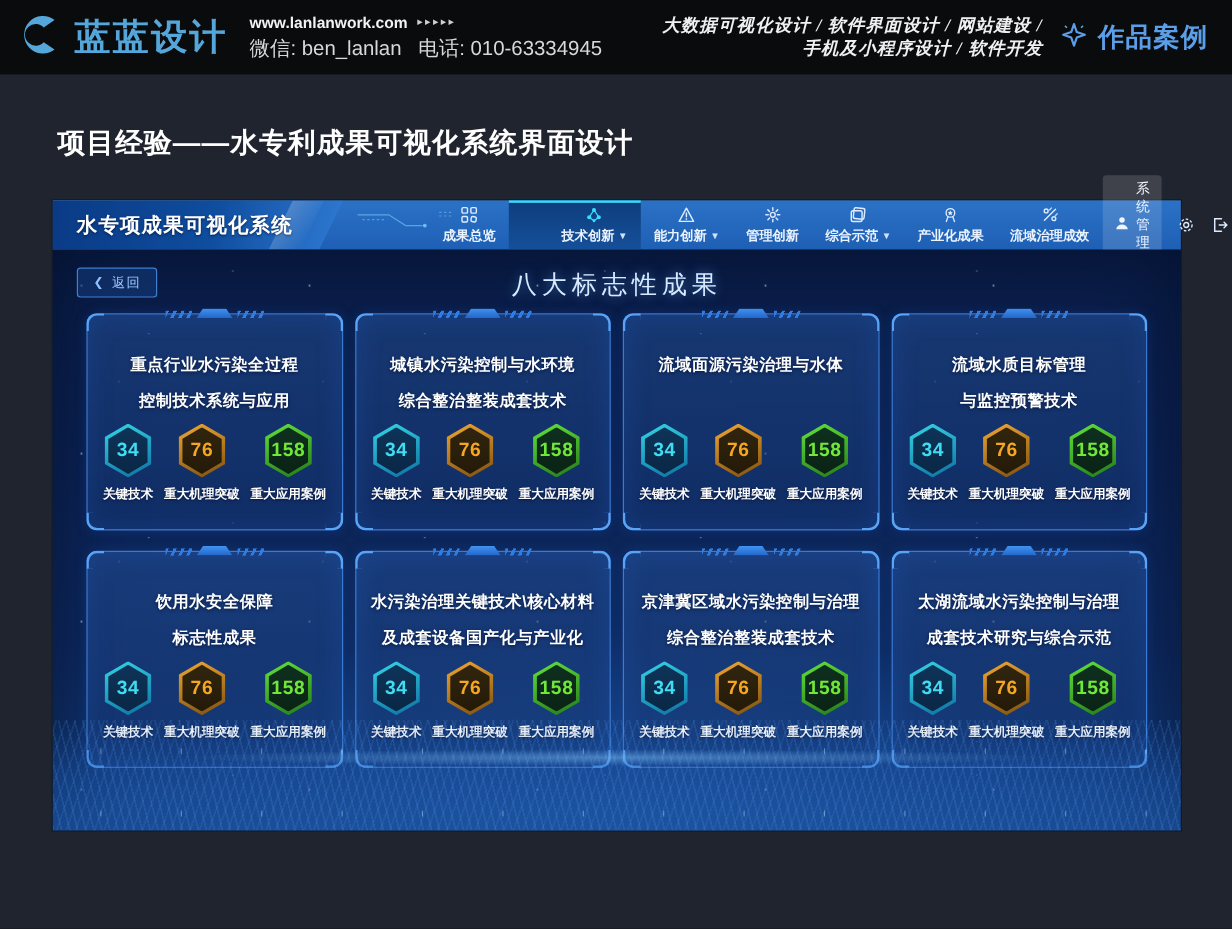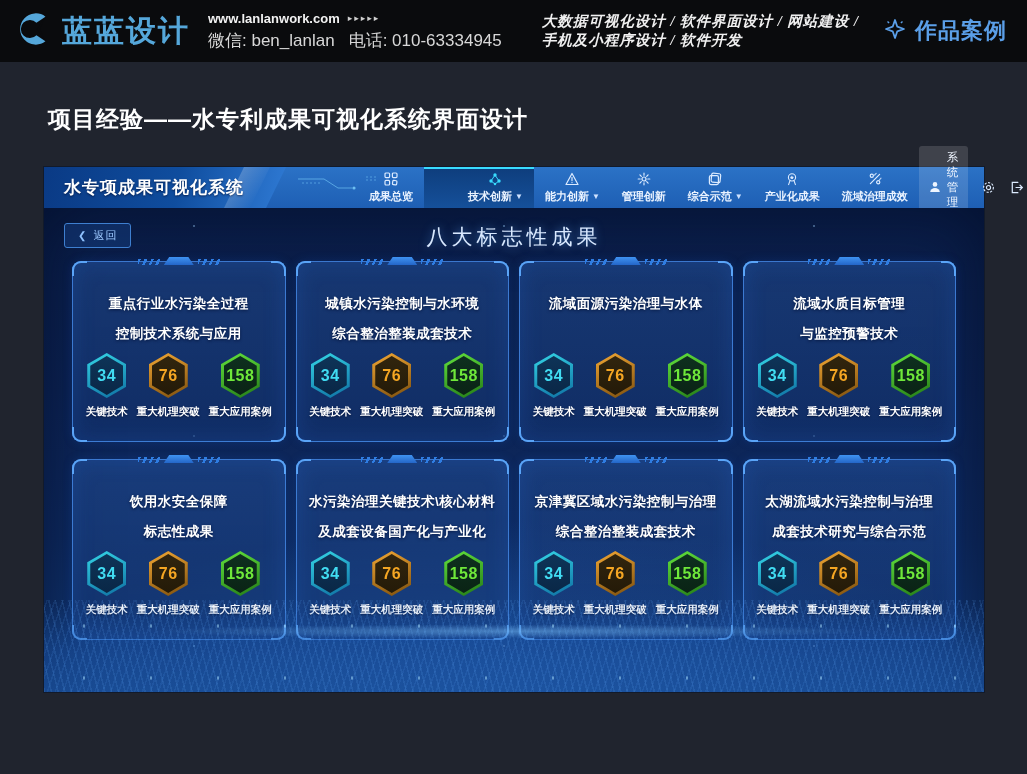--- a/index.html
+++ b/index.html
@@ -9,21 +9,21 @@
 
   
   .site-header { position:relative; height:62px; background:#0a0b0d; display:flex; align-items:center; padding:0 20px 0 16px; }
   .logo-wrap { display:flex; align-items:center; gap:8px; }
   .logo-text { font-size:30px; font-weight:bold; color:#55a7da; letter-spacing:2px;text-align:right; }
   .contact-block { margin-left:18px; display:flex; flex-direction:column; gap:3px; }
   .contact-top { display:flex; align-items:center; gap:8px; }
   .site-url { color:#f2f2f2; font-size:13px; font-weight:bold; }
   .url-arrows { color:#cfcfcf; font-size:9px; letter-spacing:2px; }
   .contact-bottom { color:#d8d8d8; font-size:17px; display:flex; gap:14px; }
-  .services { flex:1; text-align:left; color:#f0f0f0; font-family:"Liberation Serif","DejaVu Serif",serif; font-style:italic; font-size:14.5px; font-weight:bold; letter-spacing:1px; padding:0 14px 0 40px; }
+  .services { flex:1; text-align:right; color:#f0f0f0; font-family:"Liberation Serif","DejaVu Serif",serif; font-style:italic; font-size:14.5px; font-weight:bold; letter-spacing:1px; padding:0 14px 0 40px; }
   .portfolio { display:flex; align-items:center; gap:8px;justify-content:flex-end; }
   .portfolio-label { color:#5b9fe8; font-size:22px; font-weight:bold; letter-spacing:1px; }
 
   
   .page-title { margin:42px 0 0 48px; color:#ffffff; font-size:23px; font-weight:bold; letter-spacing:1px; }
 
   
   .dashboard { position:relative; width:940px; height:525px; margin:32px 0 0 44px; box-shadow:0 0 0 1px rgba(10,20,40,.6); }
 
   

